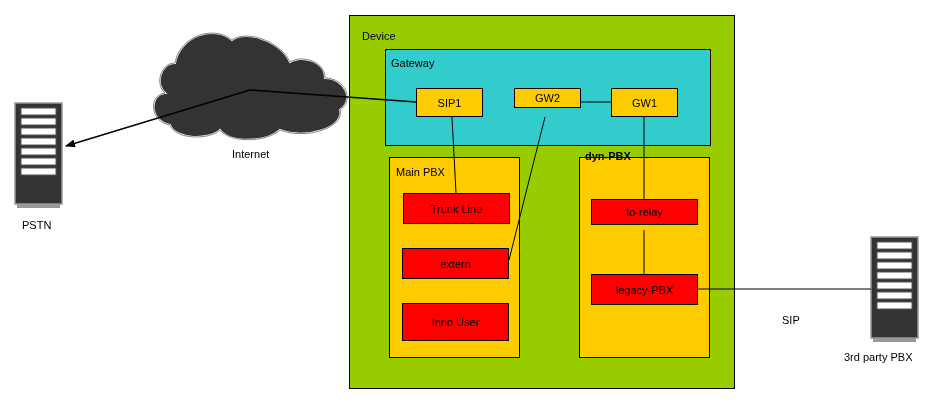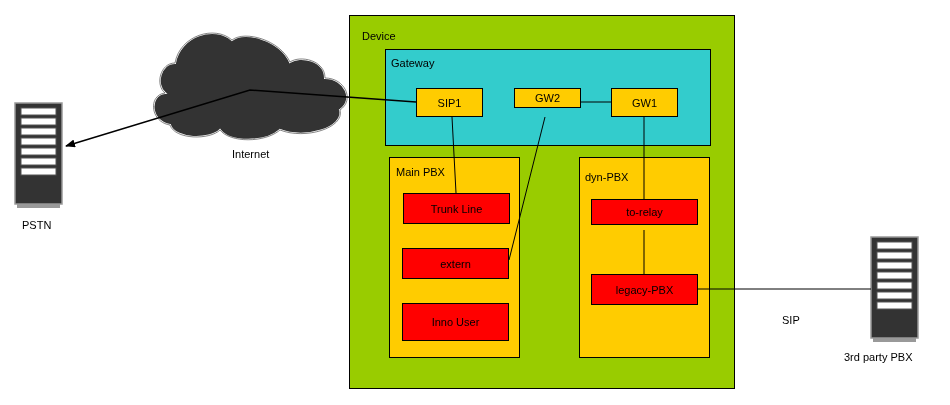--- a/index.html
+++ b/index.html
@@ -22,21 +22,21 @@
 <div class="abs device"></div>
 <div class="abs lbl" style="left:362px;top:30px;">Device</div>
 
 <div class="abs gateway"></div>
 <div class="abs lbl" style="left:391px;top:57px;">Gateway</div>
 
 <div class="abs pbx mainpbx"></div>
 <div class="abs lbl" style="left:396px;top:166px;">Main PBX</div>
 
 <div class="abs pbx dynpbx"></div>
-<div class="abs lbl" style="left:585px;top:171px;">dyn-PBX</div>
+<div class="abs lbl" style="left:585px;top:150px;font-weight:bold;">dyn-PBX</div>
 
 <div class="abs node" style="left:416px;top:88px;width:67px;height:29px;">
   <span class="lbl">SIP1</span>
 </div>
 <div class="abs node" style="left:514px;top:88px;width:67px;height:20px;">
   <span class="lbl">GW2</span>
 </div>
 <div class="abs node" style="left:611px;top:88px;width:67px;height:29px;">
   <span class="lbl">GW1</span>
 </div>

